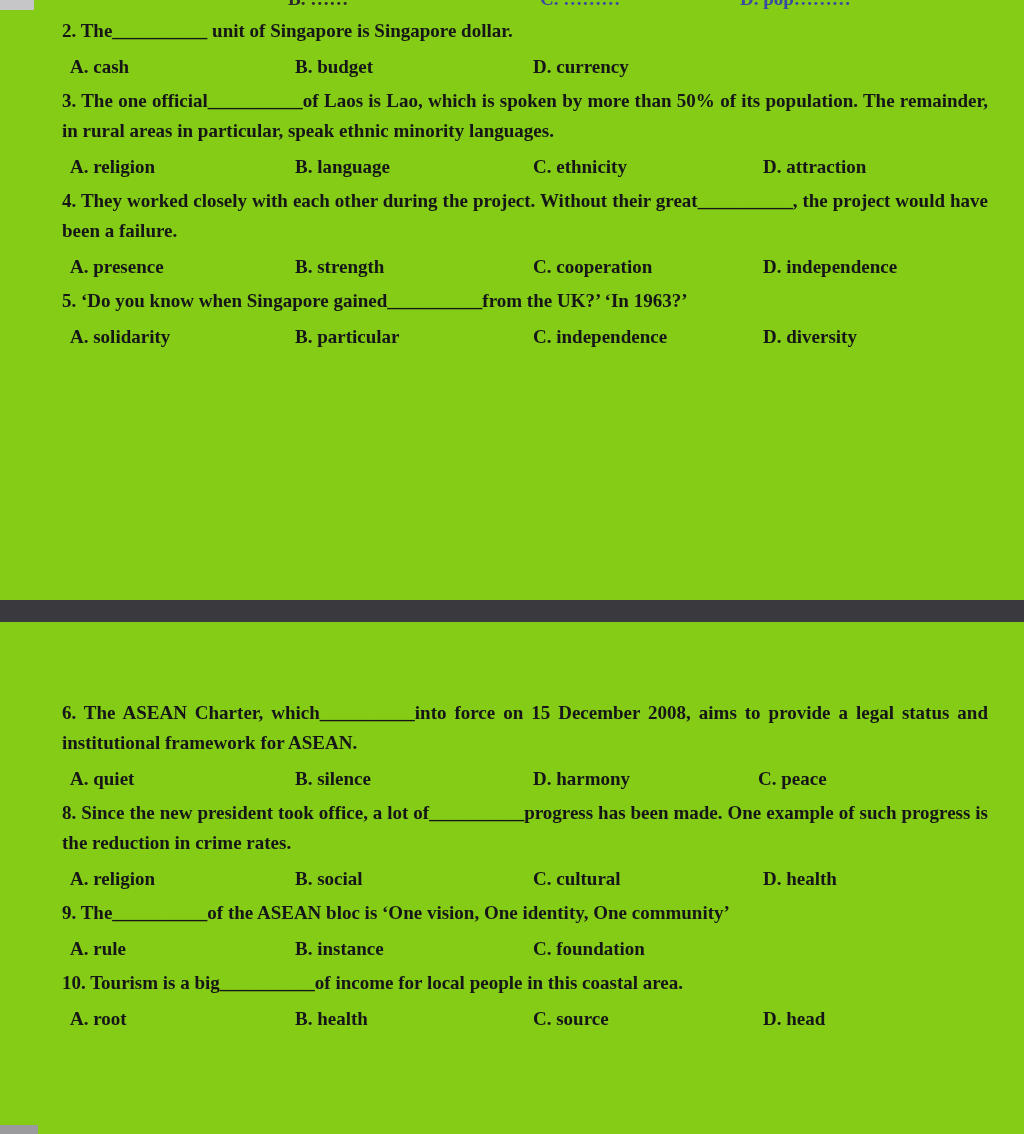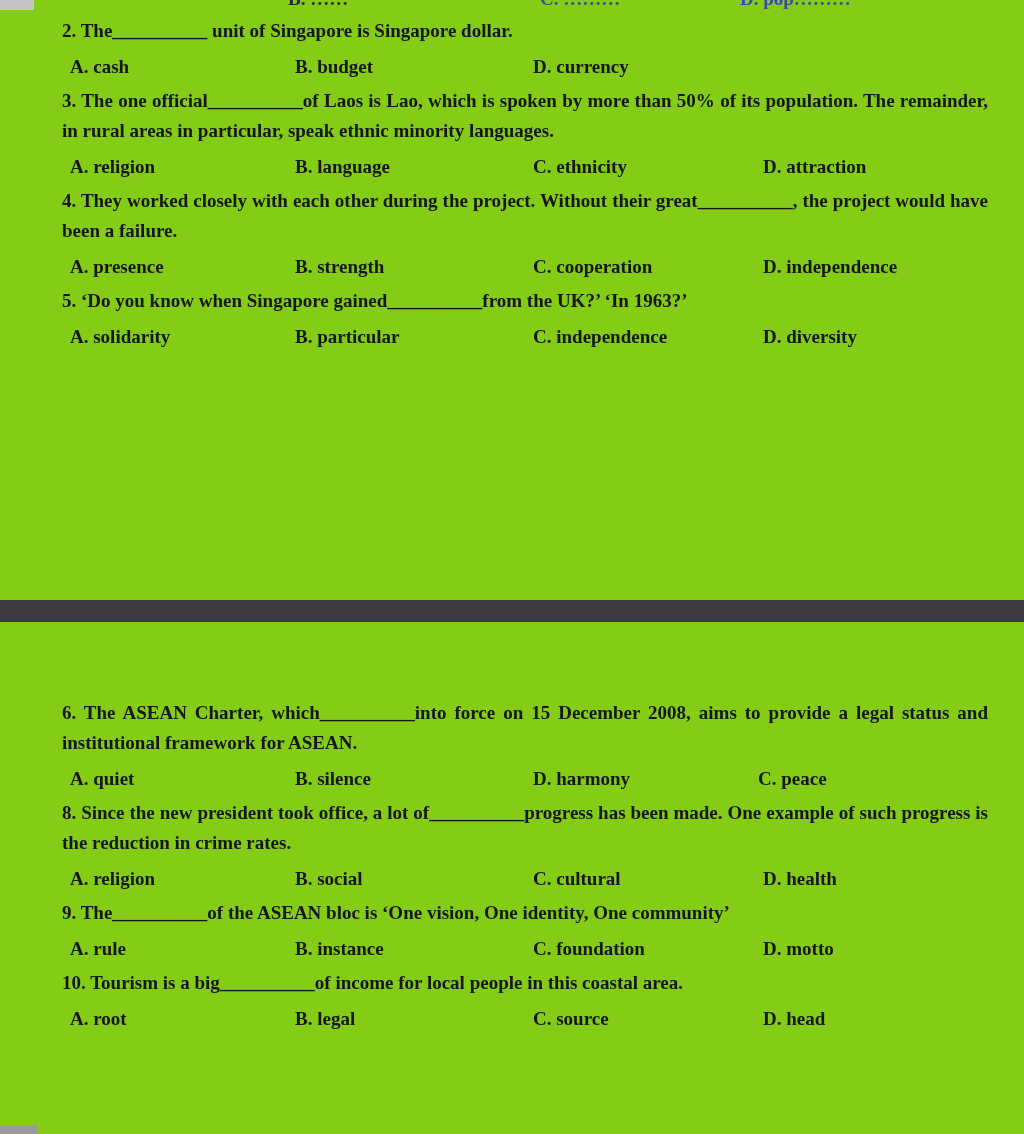--- a/index.html
+++ b/index.html
@@ -141,28 +141,27 @@
           <span class="option option-c">C. cultural</span>
           <span class="option option-d">D. health</span>
         </div>
       </div>
       <div class="question">
         <p class="question-text">9. The__________of the ASEAN bloc is ‘One vision, One identity, One community’</p>
         <div class="options-row">
           <span class="option option-a">A. rule</span>
           <span class="option option-b">B. instance</span>
           <span class="option option-c">C. foundation</span>
-          <span class="option option-d">D. motto</span>
         </div>
       </div>
       <div class="question">
         <p class="question-text">10. Tourism is a big__________of income for local people in this coastal area.</p>
         <div class="options-row">
           <span class="option option-a">A. root</span>
-          <span class="option option-b">B. legal</span>
+          <span class="option option-b">B. health</span>
           <span class="option option-c">C. source</span>
           <span class="option option-d">D. head</span>
         </div>
       </div>
     </section>
 
   <div class="scan-corner corner-bl"></div>
 
 </div>
 

